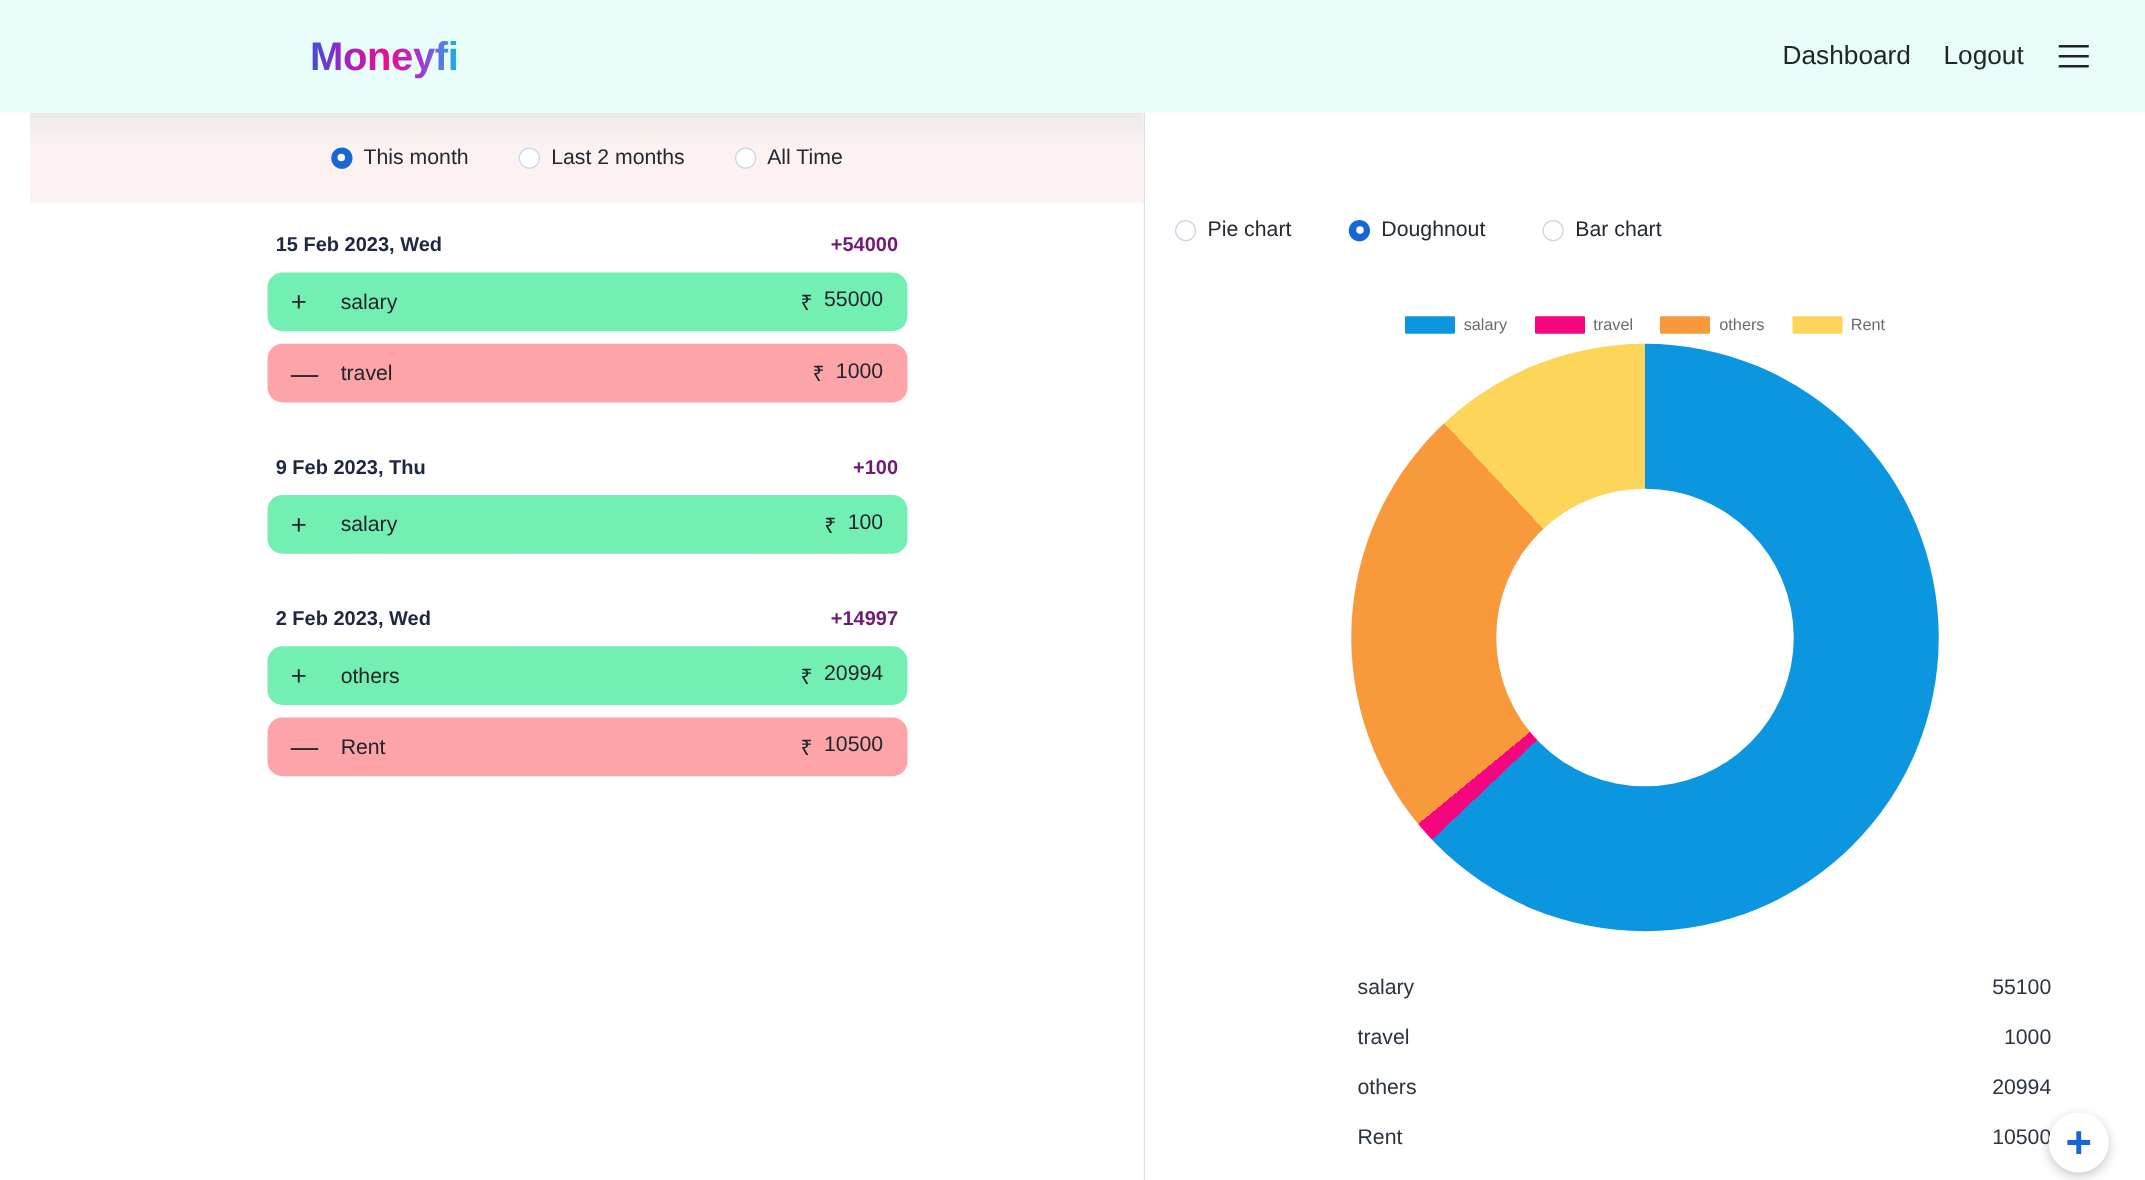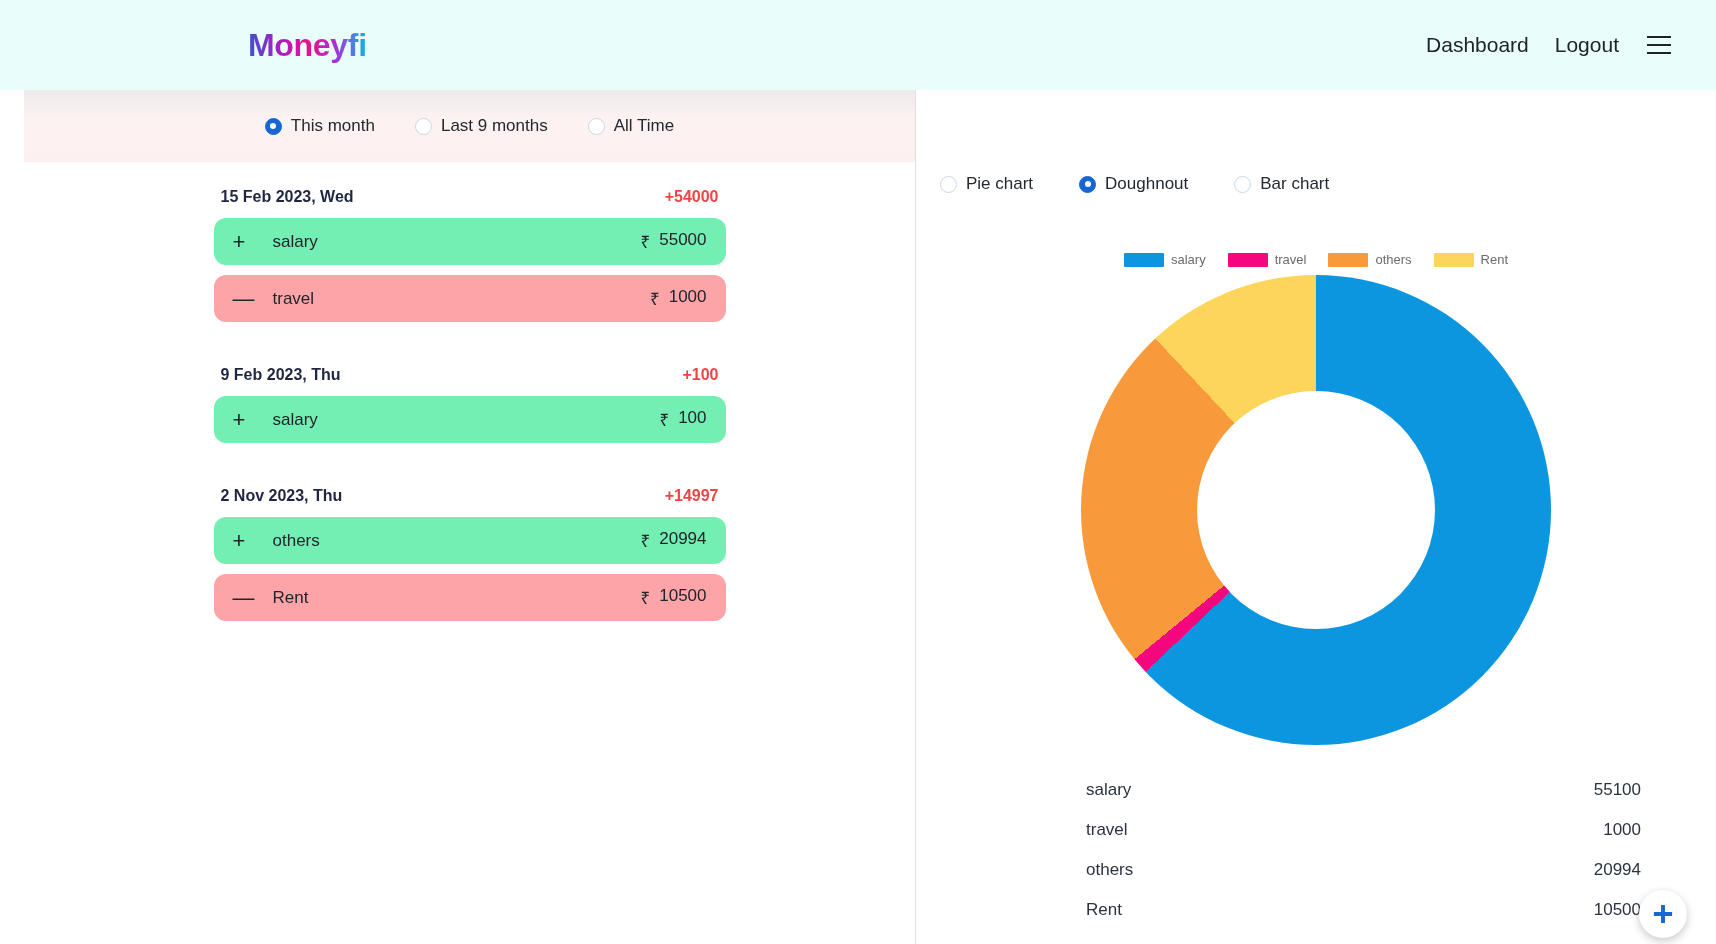--- a/index.html
+++ b/index.html
@@ -122,21 +122,21 @@
   .tx-head {
     display: flex;
     justify-content: space-between;
     align-items: baseline;
     width: 512px;
     margin: 0 auto 12px auto;
     padding: 0 7px;
   }
   .tx-date { font-size: 16px; font-weight: 700; color: #1e2640; }
   .tx-total { font-size: 16px; font-weight: 700; }
-  .tx-total.pos { color: #ef4444; text-align: right; }
+  .tx-total.pos { color: #701a75; text-align: right; }
 
   .tx-row {
     width: 512px;
     height: 47px;
     margin: 0 auto 10px auto;
     border-radius: 12px;
     display: flex;
     align-items: center;
     padding: 0 19px;
     cursor: pointer;
@@ -255,21 +255,21 @@
 <div class="content">
 
   <div class="left-pane">
     <div class="filter-bar" id="filter-bar">
         <div class="radio-item">
           <span class="radio-dot checked"></span>
           <span class="radio-label">This month</span>
         </div>
         <div class="radio-item">
           <span class="radio-dot"></span>
-          <span class="radio-label">Last 9 months</span>
+          <span class="radio-label">Last 2 months</span>
         </div>
         <div class="radio-item">
           <span class="radio-dot"></span>
           <span class="radio-label">All Time</span>
         </div>
       </div>
     <div class="tx-scroll" id="tx-list">
         <div class="tx-group">
           <div class="tx-head">
             <div class="tx-date">15 Feb 2023, Wed</div>
@@ -301,21 +301,21 @@
             <span class="tx-sign">+</span>
             <span class="tx-name">salary</span>
             <span class="tx-amt">
               <span>₹</span>
               <span>100</span>
             </span>
           </div>
         </div>
         <div class="tx-group">
           <div class="tx-head">
-            <div class="tx-date">2 Nov 2023, Thu</div>
+            <div class="tx-date">2 Feb 2023, Wed</div>
             <div class="tx-total pos">+14997</div>
           </div>
           <div class="tx-row income">
             <span class="tx-sign">+</span>
             <span class="tx-name">others</span>
             <span class="tx-amt">
               <span>₹</span>
               <span>20994</span>
             </span>
           </div>

